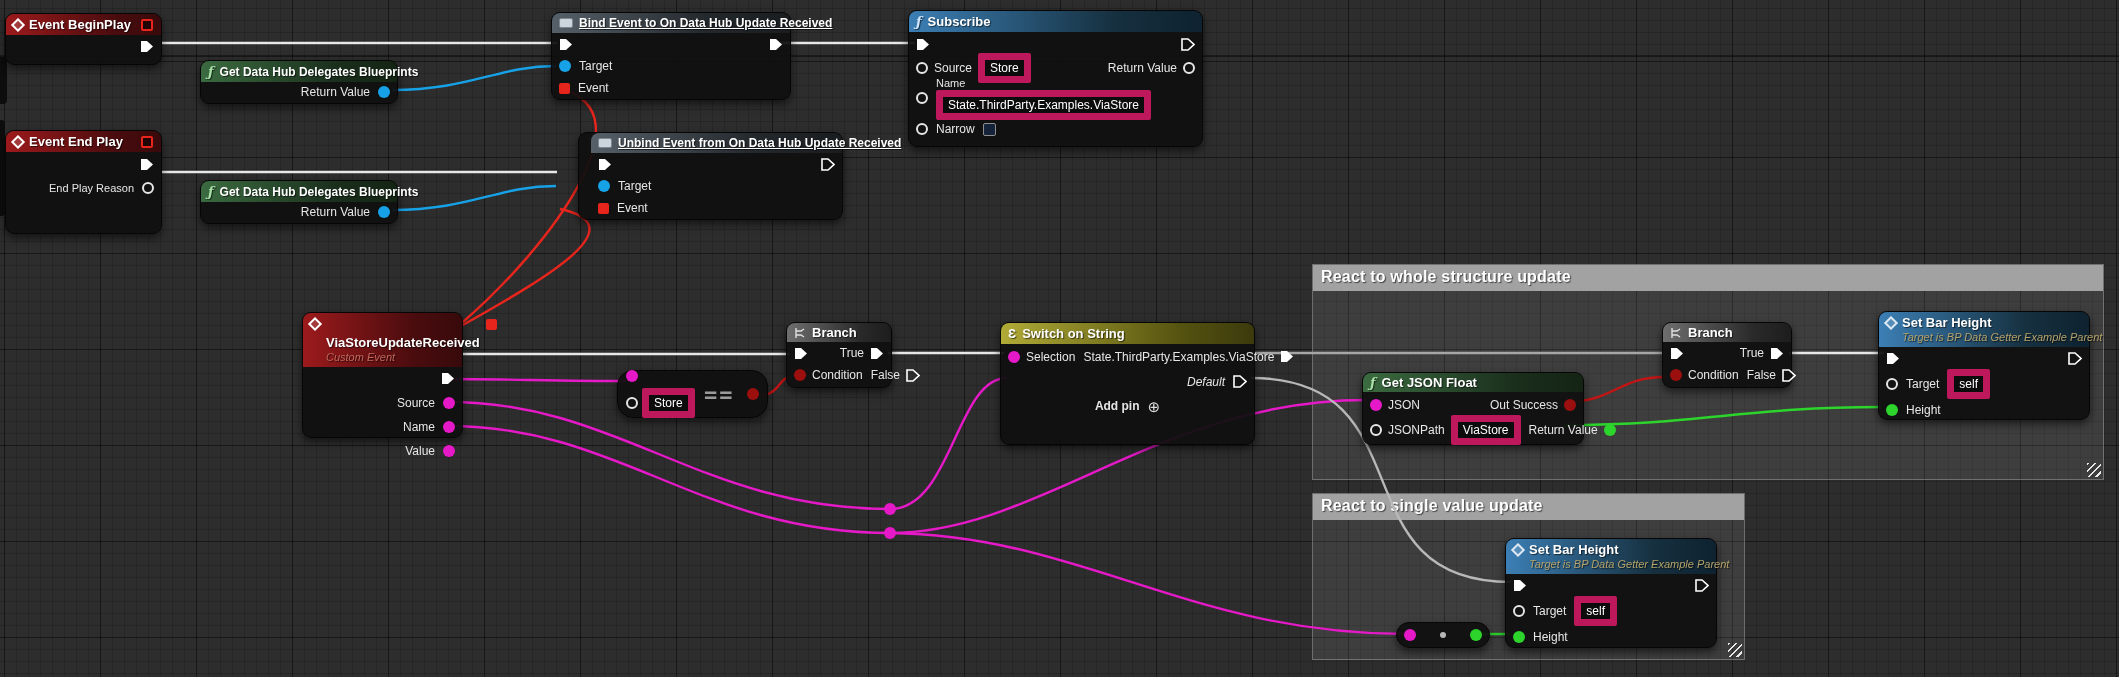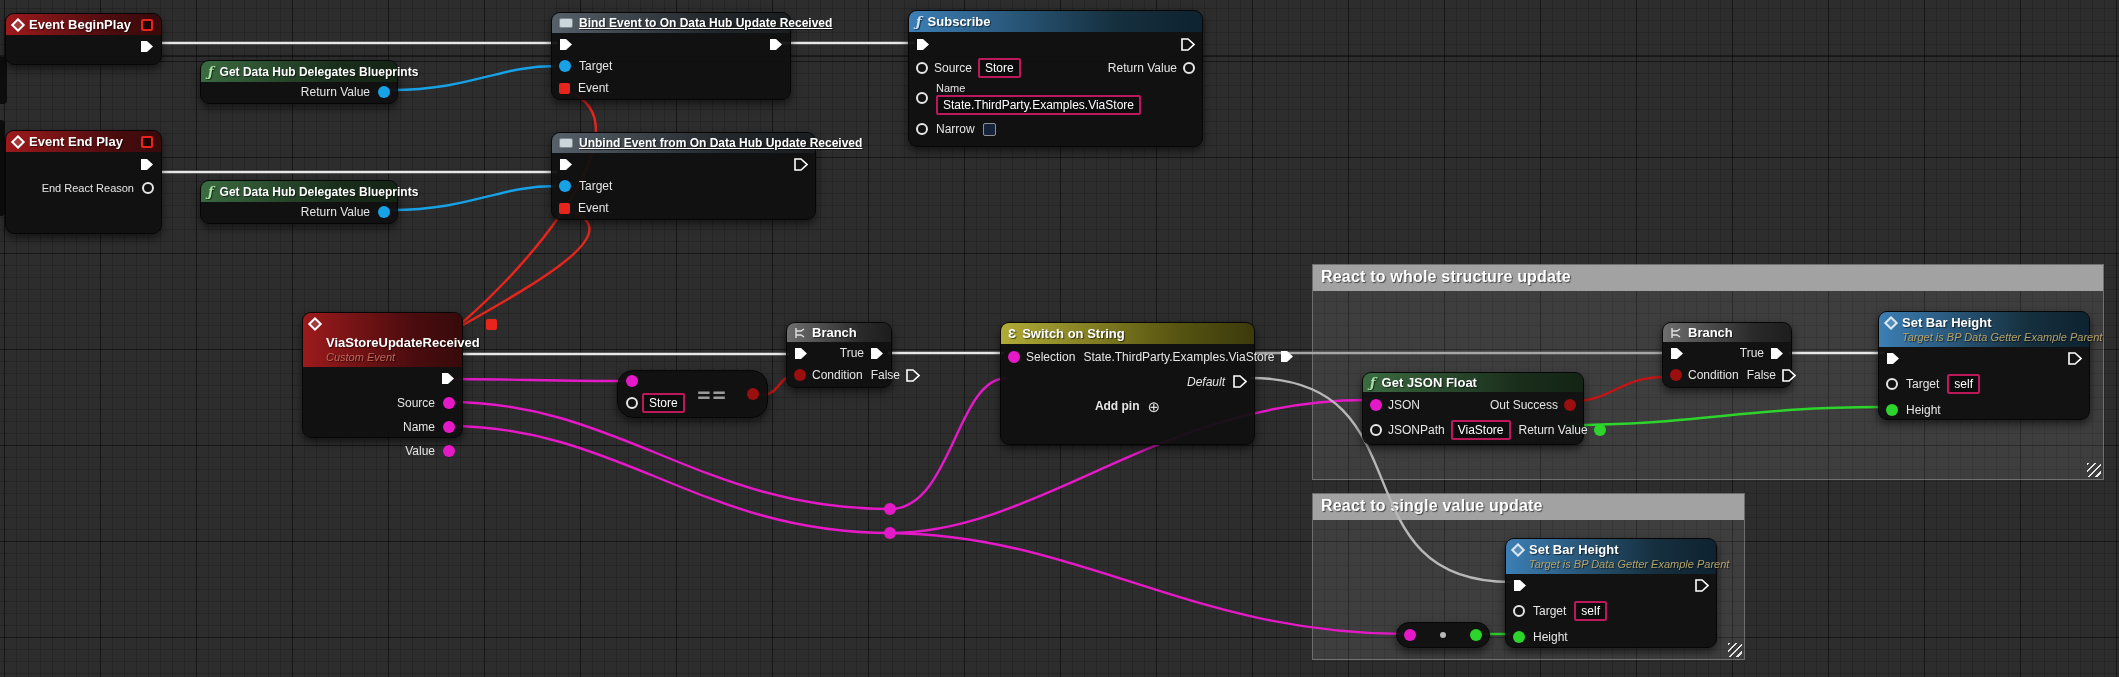--- a/index.html
+++ b/index.html
@@ -41,21 +41,21 @@
   .pinc{width:12px;height:12px;border-radius:50%;flex:0 0 auto;}
   .pinc.h{background:transparent;border:2.5px solid;}
   .pinsq{width:11px;height:11px;border-radius:2px;flex:0 0 auto;}
   .c-blue{background:#17a2e8;} .b-blue{border-color:#17a2e8;}
   .c-mag{background:#e519c8;} .b-mag{border-color:#e519c8;}
   .c-red{background:#e8251d;}
   .c-dred{background:#9b0f0f;} .b-dred{border-color:#9b0f0f;}
   .c-green{background:#2cd42c;}
   .b-teal{border-color:#0b9e85;}
   .execp{flex:0 0 auto; display:block;}
-  .field{display:inline-block; background:#0c0c0c; border:2px solid #be185d; border-radius:2px;
+  .field{display:inline-block; background:#0c0c0c; border:7px solid #be185d; border-radius:2px;
     color:#fff; font-size:12px; line-height:16px; padding:0 5px; white-space:nowrap;}
   .checkbox{width:13px;height:13px;background:#14233a;border:1px solid #8f8f8f;border-radius:2px;}
   .fn-icon{font-style:italic; font-weight:bold; font-family:"DejaVu Serif",serif; font-size:13px;}
   .diamond{width:10px;height:10px; border:2px solid #fff; transform:rotate(45deg); background:rgba(255,255,255,.15); flex:0 0 auto;}
   .evt-box{width:12px;height:12px;border:2px solid #e8251d;border-radius:2px;background:#200404;margin-left:auto;flex:0 0 auto;}
   .bind-icon{width:14px;height:10px;background:#cdd5dc;border-radius:2px;border:1px solid #7d8891;flex:0 0 auto;}
   .eq-glyph{color:#9a9a9a; font-weight:bold; font-size:22px; letter-spacing:2px; font-family:"DejaVu Sans Mono",monospace;}
   .addpin-glyph{font-size:15px; color:#dcdcdc; line-height:1;}
   svg.wires{position:absolute; left:0; top:0; z-index:2; pointer-events:none;}
   .sliver{position:absolute; background:#0d0d0d; border-radius:0 4px 4px 0; z-index:3;}
@@ -194,37 +194,37 @@
     <span class="diamond"></span>
     <span>Event End Play</span>
     <span class="evt-box"></span>
   </div>
   <div class="row" style="height:24px;justify-content:flex-end;">
     <svg class="execp" width="14" height="13">
         <path d="M1 1 h6 l6 5.5 -6 5.5 h-6 z" fill="#fff"></path>
       </svg>
   </div>
   <div class="row" style="height:24px;justify-content:flex-end;">
-    <span class="lbl" style="font-size:11px;">End React Reason</span>
+    <span class="lbl" style="font-size:11px;">End Play Reason</span>
     <span class="pinc h b-teal"></span>
   </div>
 </div>
 
 <div class="node" style="left:200px;top:180px;width:198px;height:44px;">
   <div class="hdr hdr-green" style="font-size:12px;">
     <span class="fn-icon" style="color:#a8e0a8;">ƒ</span>
     <span>Get Data Hub Delegates Blueprints</span>
   </div>
   <div class="row" style="height:20px;justify-content:flex-end;">
     <span class="lbl">Return Value</span>
     <span class="pinc c-blue"></span>
   </div>
 </div>
 
-<div class="node" style="left:551px;top:132px;width:265px;height:88px;">
+<div class="node" style="left:578px;top:132px;width:265px;height:88px;padding-left:12px;">
   <div class="hdr hdr-steel" style="font-size:12px;">
     <span class="bind-icon"></span>
     <span>Unbind Event from On Data Hub Update Received</span>
   </div>
   <div class="row" style="height:22px;">
     <svg class="execp" width="14" height="13">
         <path d="M1 1 h6 l6 5.5 -6 5.5 h-6 z" fill="#fff"></path>
       </svg>
     <svg class="execp" width="14" height="13">
         <path d="M1 1 h6 l6 5.5 -6 5.5 h-6 z" fill="none" stroke="#fff" stroke-width="1.6"></path>

